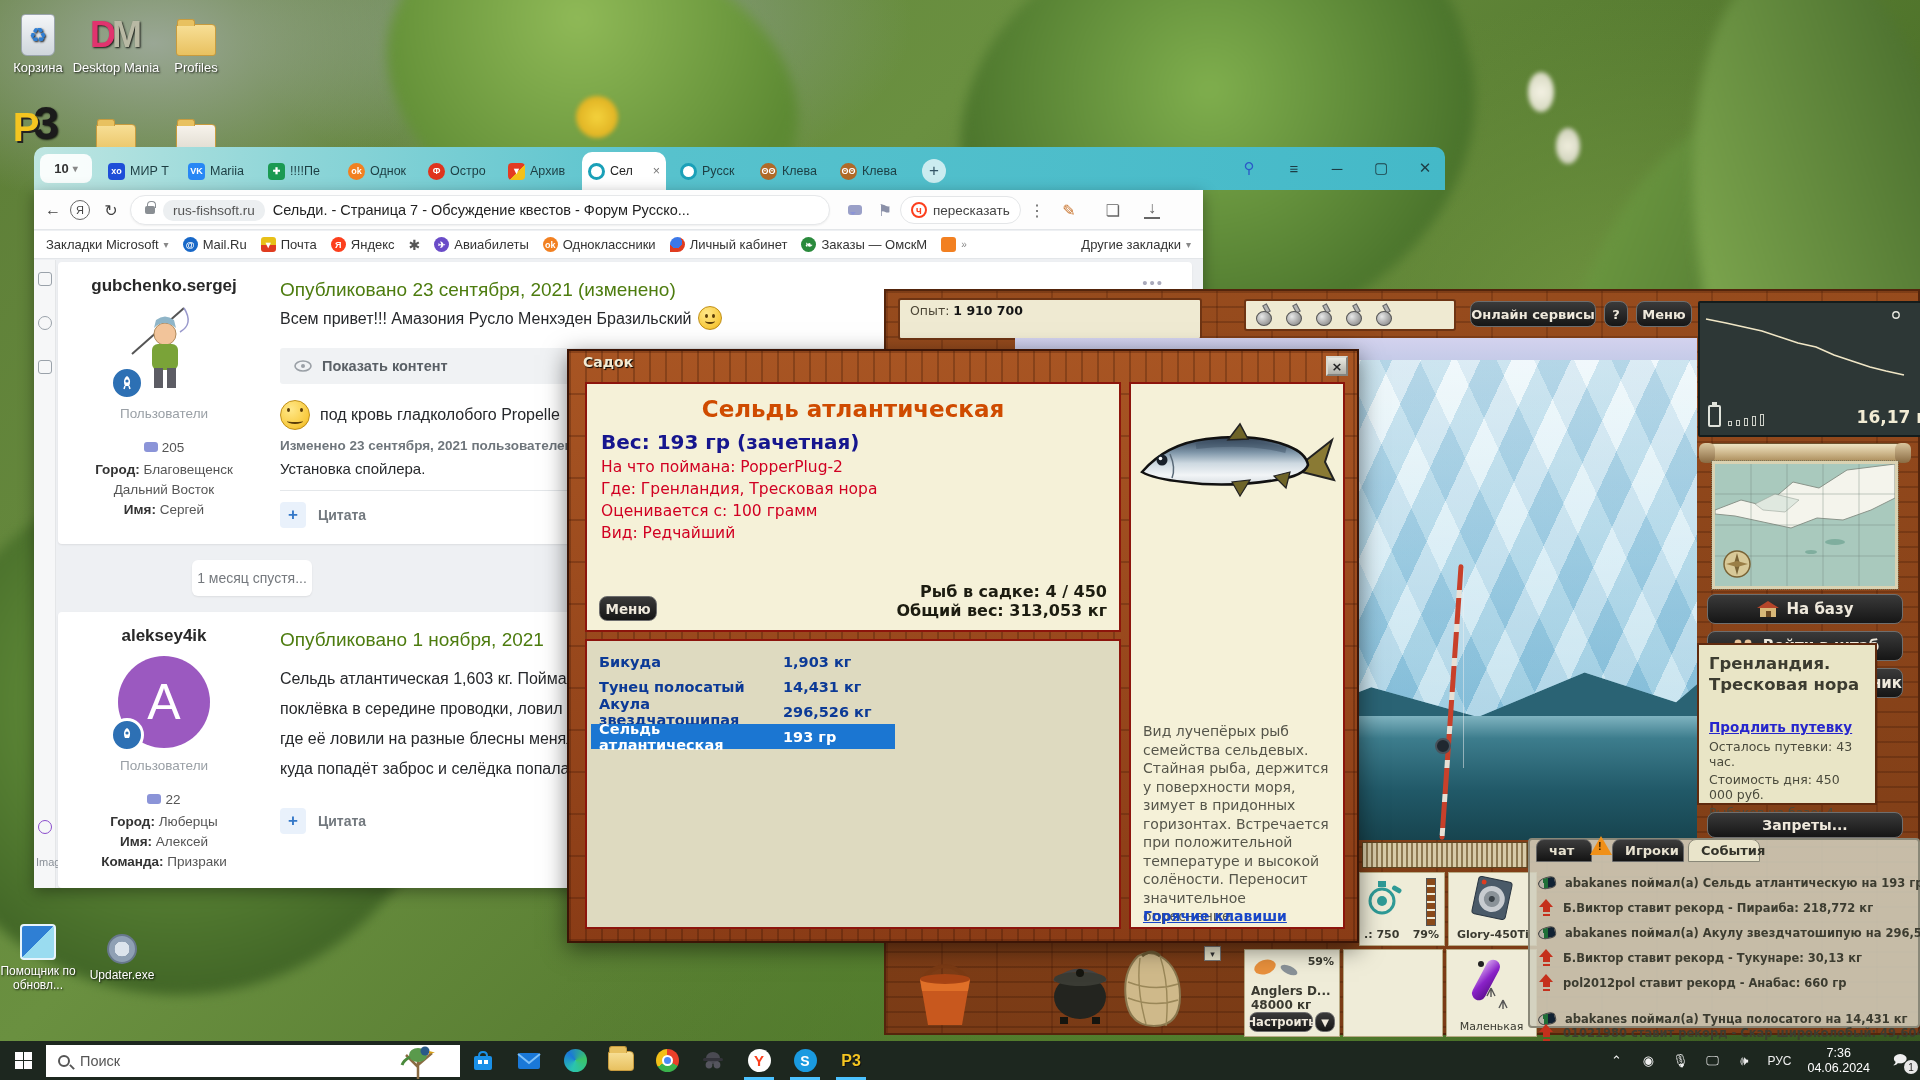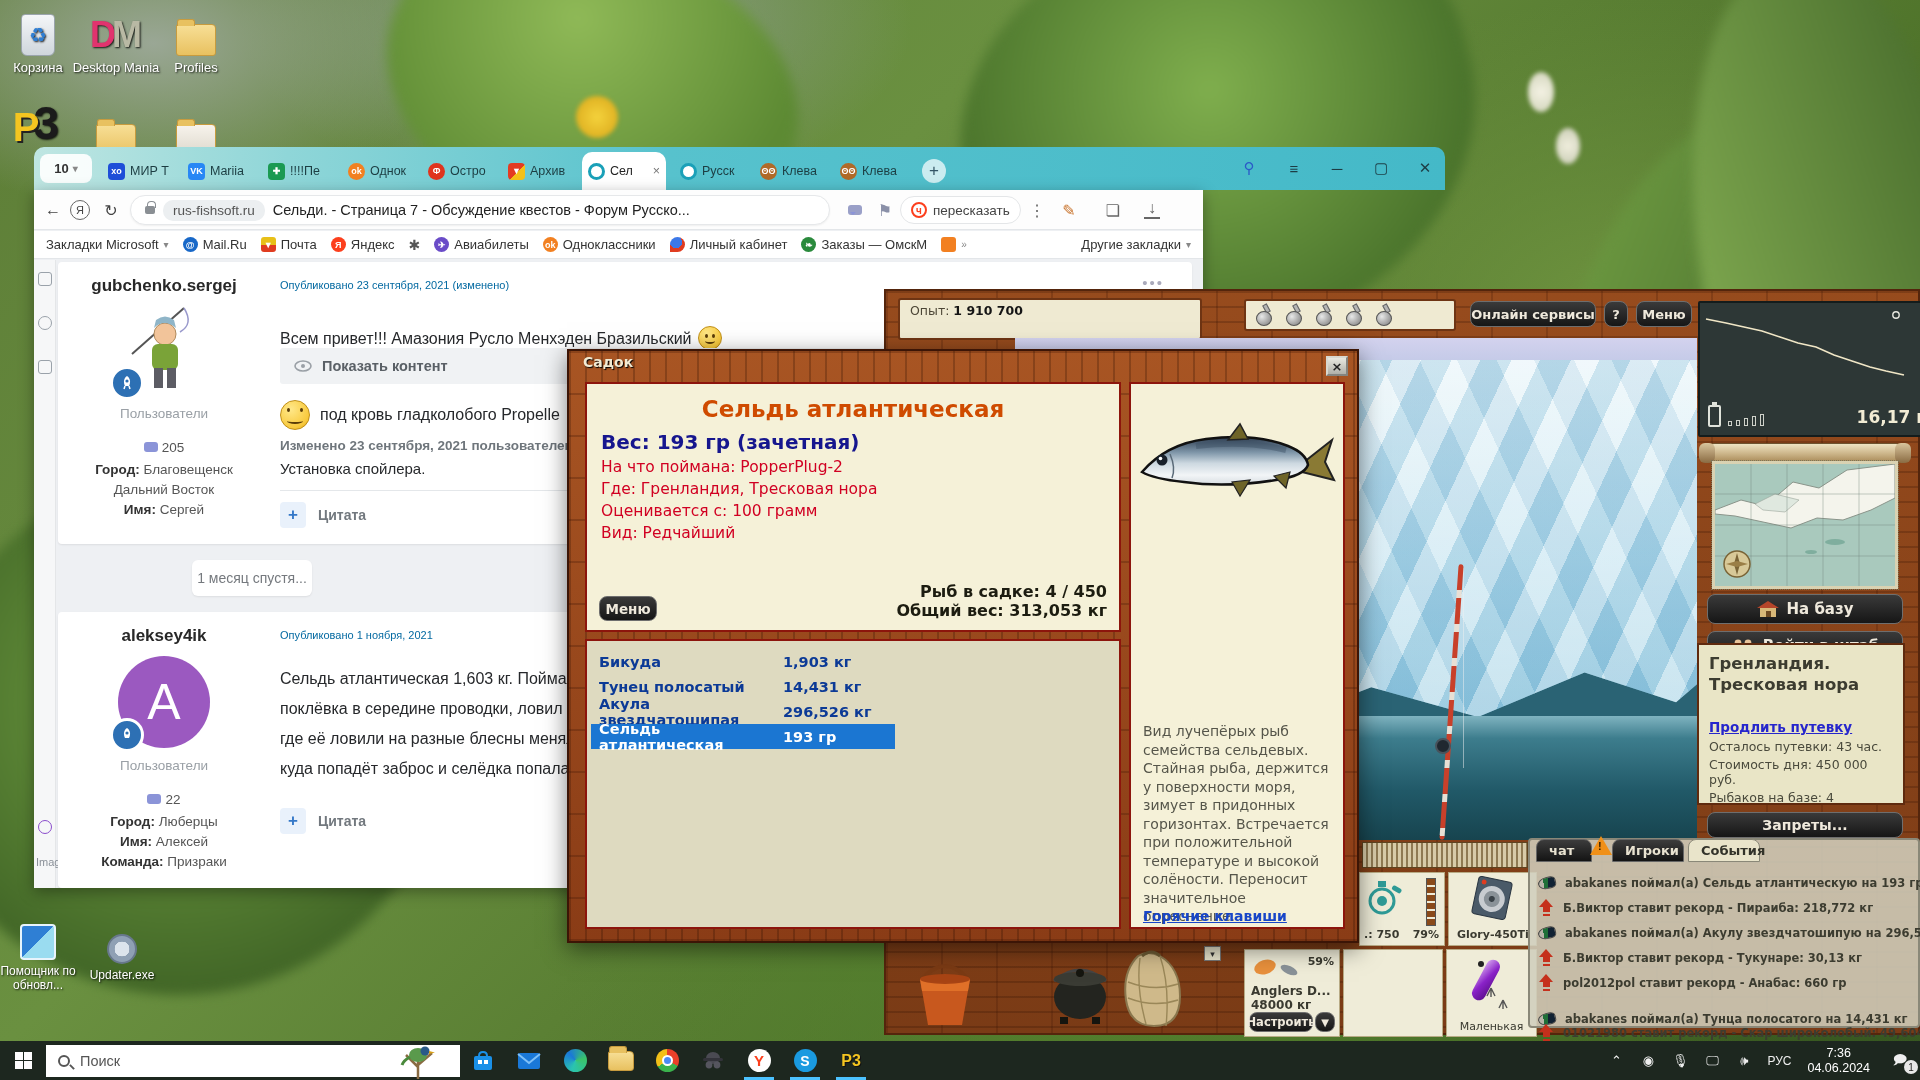--- a/index.html
+++ b/index.html
@@ -66,21 +66,21 @@
   .bm { display:flex; align-items:center; gap:5px; white-space:nowrap; }
   .bmico { width:15px; height:15px; border-radius:3px; flex:0 0 15px; display:flex; align-items:center; justify-content:center; color:#fff; font-size:9px; font-weight:bold; }
   .chev { color:#888; font-size:10px; }
 
   #pagearea { position:absolute; left:0; top:70px; width:1169px; height:628px; background:#eef0f3; overflow:hidden; }
   #leftstrip { position:absolute; left:0; top:0; width:22px; height:628px; background:#f6f7f8; border-right:1px solid #e4e6e8; }
   .stripico { position:absolute; left:4px; width:14px; height:14px; border:1.5px solid #9aa2aa; border-radius:3px; }
 
   .postcard { position:absolute; left:24px; width:1134px; background:#fff; border-radius:4px; box-shadow:0 1px 2px rgba(0,0,0,.08); }
   .p-user { position:absolute; left:0; top:14px; width:212px; text-align:center; font-weight:bold; font-size:17px; color:#282828; }
-  .p-date { position:absolute; left:222px; top:17px; font-size:11px; color:#0369a1;text-align:center; }
+  .p-date { position:absolute; left:222px; top:17px; font-size:19px; color:#4d7c0f;text-align:center; }
   .p-dots { position:absolute; right:28px; top:12px; color:#aab; font-size:15px; letter-spacing:2px; }
   .p-group { position:absolute; left:0; width:212px; text-align:center; font-size:13.5px; color:#9aa0a6; }
   .p-meta { position:absolute; left:0; width:212px; text-align:center; font-size:13.5px; color:#555; }
   .p-meta b { color:#333; }
   .bubble { display:inline-block; width:14px; height:10px; background:#8b94d8; border-radius:3px; position:relative; top:0; margin-right:4px; }
   .bubble:after { content:""; position:absolute; left:2px; bottom:-3px; border:3px solid transparent; border-top-color:#8b94d8; }
   .avatar-badge { position:absolute; width:34px; height:34px; border-radius:50%; background:#2d70b4; border:3px solid #fff;
     display:flex; align-items:center; justify-content:center; }
   .p-body { position:absolute; left:222px; font-size:16px; color:#26282b; }
   .spoilerbar { position:absolute; left:222px; height:36px; background:#f0f2f4; border-radius:3px; display:flex; align-items:center; gap:10px; padding:0 14px;
@@ -141,21 +141,21 @@
   .battery { position:absolute; left:8px; bottom:8px; width:13px; height:22px; border:2px solid #dfe2da; border-radius:2px; }
   .battery:before { content:""; position:absolute; top:-5px; left:2px; width:5px; height:3px; background:#dfe2da; }
   .bbar { position:absolute; bottom:9px; width:4px; border:1px solid #cfd2ca; }
   #maproll { position:absolute; left:9px; top:152px; width:202px; height:20px; border-radius:10px;
     background:linear-gradient(180deg,#efe3c2,#cbb488 55%,#a98a58); border:1px solid #6e532f; }
   #maproll:before,#maproll:after { content:""; position:absolute; top:-1px; width:16px; height:20px; background:linear-gradient(180deg,#d8c49c,#8a6b42); border-radius:6px; }
   #maproll:before { left:-6px; } #maproll:after { right:-6px; }
   #mapbody { position:absolute; left:17px; top:170px; width:186px; height:128px; border:3px solid #d9d2b2; outline:1px dotted #7c7458; background:#cfe0d6; }
   .sbtn { position:absolute; left:12px; width:196px; height:30px; font-size:15px; gap:8px; }
   .sbtn.grey { background:linear-gradient(180deg,#cfcfcf,#9a9a9a); color:#4e4e4e; border:1px solid #5e5e5e; }
-  #locbox { position:absolute; left:2px; top:352px; width:208px; height:162px; background:#e9e5c6; border:2px solid #5f2a0e; padding:8px 10px;
+  #locbox { position:absolute; left:2px; top:352px; width:180px; height:162px; background:#e9e5c6; border:2px solid #5f2a0e; padding:8px 10px;
     font-family:"DejaVu Sans", sans-serif; }
   #locbox h3 { font-size:16.5px; color:#3c3c30; line-height:21px; font-weight:bold; }
   #locbox a { display:inline-block; margin-top:24px; color:#2626cc; font-size:13.5px; font-weight:bold; text-decoration:underline; }
   #locbox .ln { font-size:12.5px; color:#4a4a3c; margin-top:3px; }
 
   
   #chat { position:absolute; left:642px; top:547px; width:392px; height:190px; background:rgba(208,206,188,.88);
     border:2px solid #8a8878; border-radius:4px; }
   .chattab { position:absolute; top:-1px; height:23px; padding:0 12px; font-size:13px; font-weight:bold; border-radius:8px 8px 0 0;
     display:flex; align-items:center; font-family:"DejaVu Sans", sans-serif; }
@@ -439,21 +439,21 @@
                 <circle cx="8" cy="6" r="1.6" fill="#2d70b4"></circle>
                 <path d="M6,11 L5,14 M10,11 L11,14" stroke="#fff" stroke-width="1.5"></path>
               </svg>
           </div>
           <div class="p-group" style="top:144px;">Пользователи</div>
           <div class="p-meta" style="top:178px;"><span class="bubble"></span><span>205</span></div>
           <div class="p-meta" style="top:200px;"><b>Город:</b> <span>Благовещенск</span></div>
           <div class="p-meta" style="top:220px;">Дальний Восток</div>
           <div class="p-meta" style="top:240px;"><b>Имя:</b> <span>Сергей</span></div>
 
-          <div class="p-body" style="top:64px;"><span>Всем привет!!! Амазония Русло Менхэден Бразильский</span><span class="smiley"><i></i></span></div>
+          <div class="p-body" style="top:44px;"><span>Всем привет!!! Амазония Русло Менхэден Бразильский</span><span class="smiley"><i></i></span></div>
           <div class="spoilerbar" style="top:86px;width:740px;">
             <svg width="18" height="12" viewBox="0 0 18 12">
                 <ellipse cx="9" cy="6" rx="8" ry="5" fill="none" stroke="#9aa0a6" stroke-width="1.6"></ellipse>
                 <circle cx="9" cy="6" r="2" fill="#9aa0a6"></circle>
               </svg>
             <span>Показать контент</span>
           </div>
           <div class="p-body" style="top:138px;"><span class="smiley" style="margin:0 10px 0 0;width:30px;height:30px;vertical-align:-10px;"><i></i></span><span>под кровь гладколобого  Propelle</span></div>
           <div class="editnote" style="top:176px;">Изменено 23 сентября, 2021 пользователем Мак</div>
           <div class="p-body" style="top:198px;font-size:15px;">Установка спойлера.</div>

